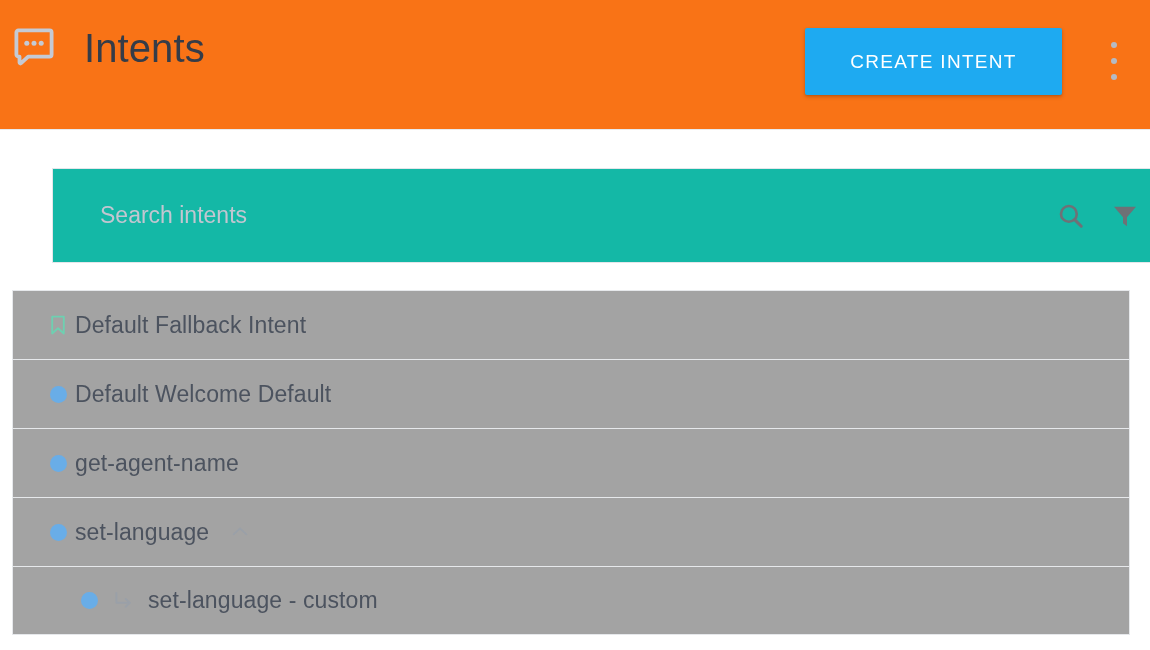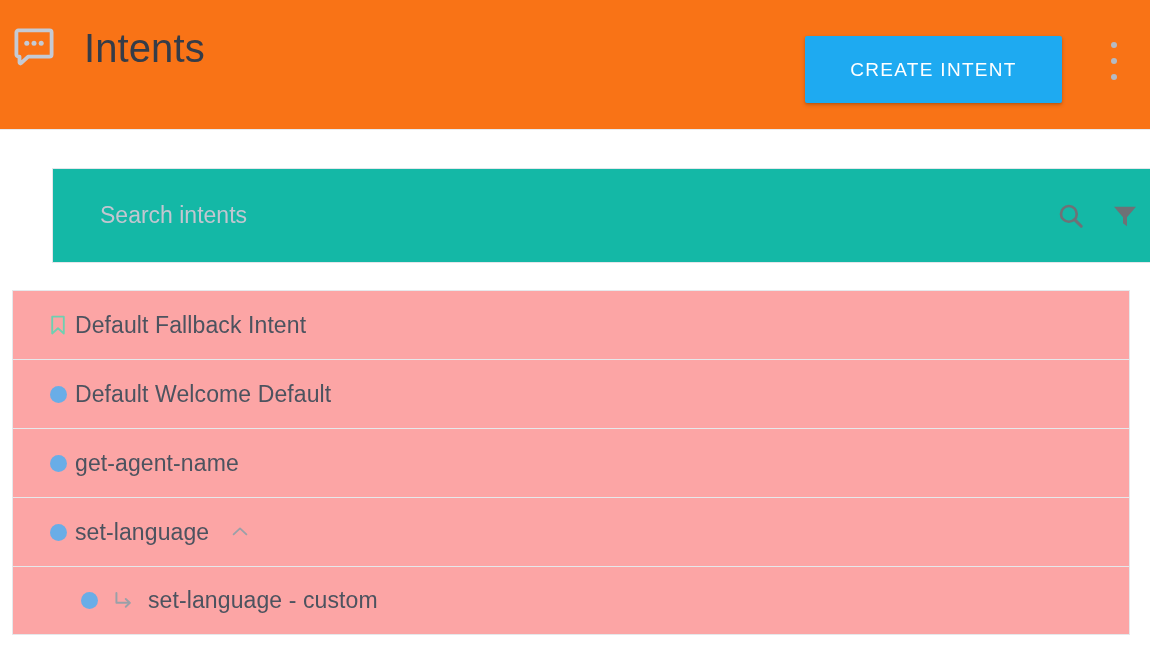--- a/index.html
+++ b/index.html
@@ -55,21 +55,20 @@
     border-radius: 2px;
     color: #ffffff;
     font-family: "Liberation Sans", sans-serif;
     font-size: 19px;
     font-weight: 500;
     letter-spacing: 1.3px;
     text-transform: uppercase;
     cursor: pointer;
     box-shadow: 0 2px 4px rgba(0,0,0,0.18), 0 1px 2px rgba(0,0,0,0.10);
     padding: 0;
-    margin-top: 8px;
   }
   #overflow-menu-button {
     position: absolute;
     left: 1100px; top: 38px;
     width: 28px; height: 46px;
     display: flex;
     flex-direction: column;
     align-items: center;
     justify-content: space-between;
     padding: 4px 0;
@@ -128,21 +127,21 @@
   #intent-list {
     position: absolute;
     left: 12px; top: 290px;
     width: 1118px;
   }
   .intent-row {
     box-sizing: border-box;
     height: 69px;
     border: 1px solid #e6e8eb;
     border-bottom: none;
-    background: #fca5a5;
+    background: #a3a3a3;
     display: flex;
     cursor: pointer;
   }
   .intent-row:last-child {
     border-bottom: 1px solid #e6e8eb;
     padding-left: 31px;
   }
   .row-status {
     flex: none;
     width: 34px;

